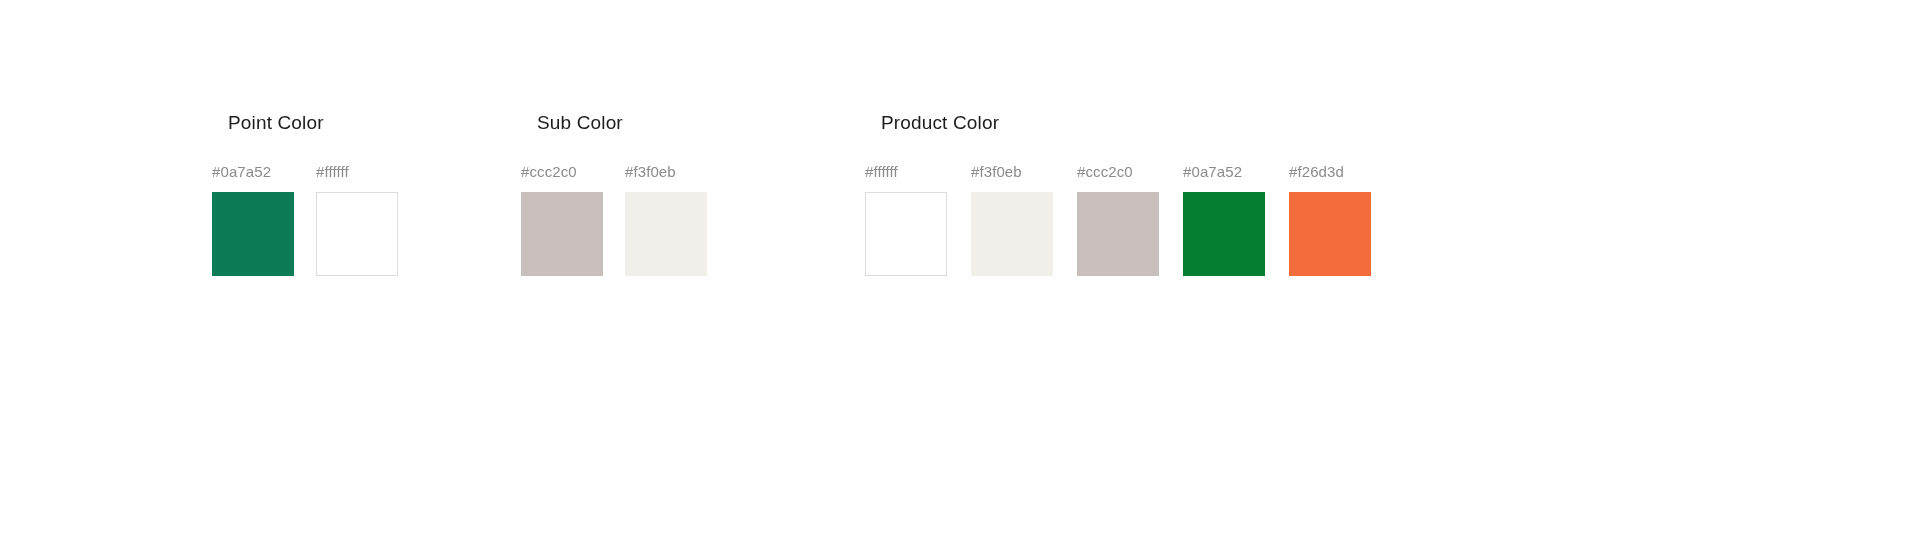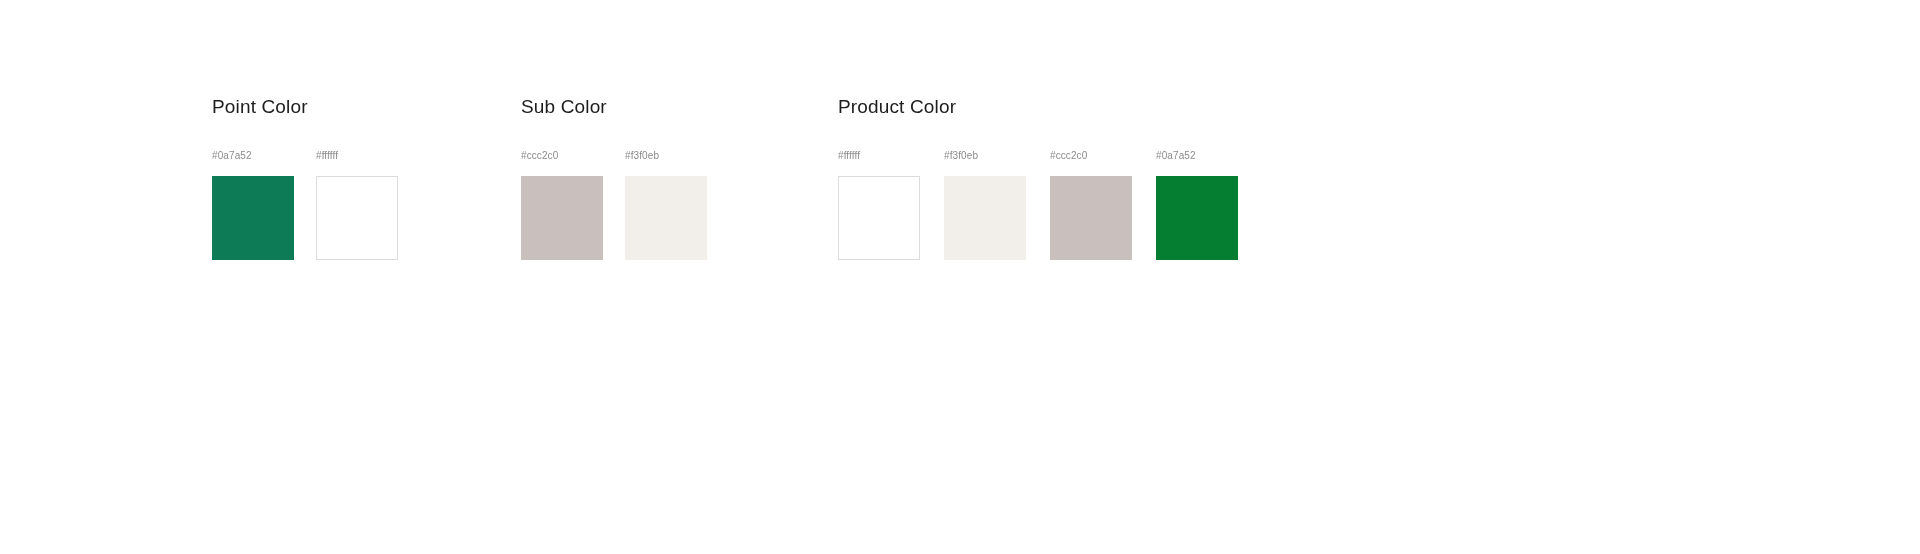--- a/index.html
+++ b/index.html
@@ -26,38 +26,38 @@
     position: absolute;
     top: 96px;
   }
 
   .group-title {
     font-size: 19px;
     font-weight: 400;
     color: #1d1d1f;
     letter-spacing: 0.15px;
     line-height: 22px;
-    margin: 0;
+    margin: 16px;
     white-space: nowrap;
   }
 
   .swatch-row {
     display: flex;
     align-items: flex-start;
     margin-top: 29px;
   }
 
   .swatch-cell {
     display: flex;
     flex-direction: column;
     align-items: flex-start;
   }
 
   .swatch-hex {
-    font-size: 10px;
+    font-size: 15px;
     font-weight: 400;
     color: #8b8b8b;
     line-height: 17px;
     letter-spacing: 0.1px;
     white-space: nowrap;
     margin-bottom: 12px;
   }
 
   .swatch-chip {
     width: 82px;
@@ -66,21 +66,21 @@
     background: #ffffff;
   }
 
   .swatch-chip.bordered {
     border: 1px solid #dcdcdc;
   }
 
   
   #group-point   { left: 212px; }
   #group-sub     { left: 521px; }
-  #group-product { left: 838px; }
+  #group-product { left: 865px; }
 
   
   #group-point .swatch-cell + .swatch-cell   { margin-left: 22px; }
   #group-sub .swatch-cell + .swatch-cell     { margin-left: 22px; }
   #group-product .swatch-cell + .swatch-cell { margin-left: 24px; }
 </style>
 </head>
 <body>
 
 <div class="palette-board">
@@ -125,16 +125,20 @@
         <div class="swatch-chip" style="background: rgb(242, 239, 234);"></div>
       </div>
       <div class="swatch-cell">
         <span class="swatch-hex">#ccc2c0</span>
         <div class="swatch-chip" style="background: rgb(201, 192, 189);"></div>
       </div>
       <div class="swatch-cell">
         <span class="swatch-hex">#0a7a52</span>
         <div class="swatch-chip" style="background: rgb(6, 126, 49);"></div>
       </div>
+      <div class="swatch-cell">
+        <span class="swatch-hex">#f26d3d</span>
+        <div class="swatch-chip" style="background: rgb(242, 108, 60);"></div>
+      </div>
     </div>
   </section>
 
 </div>
 
 </body></html>

